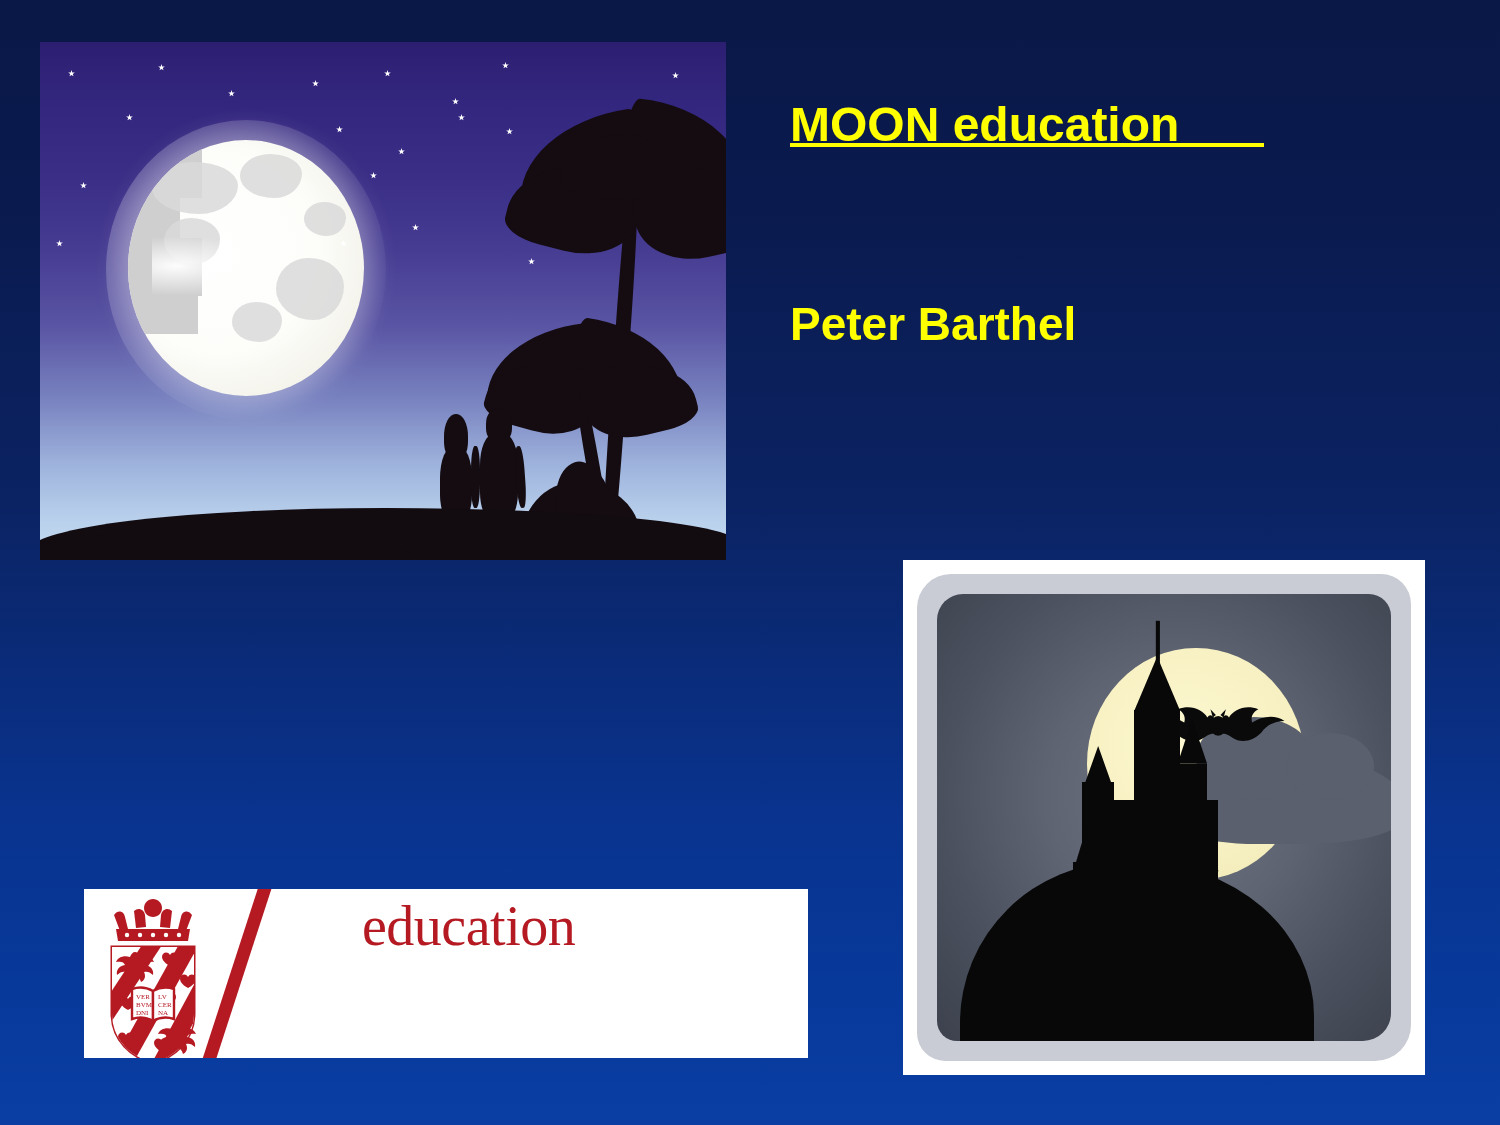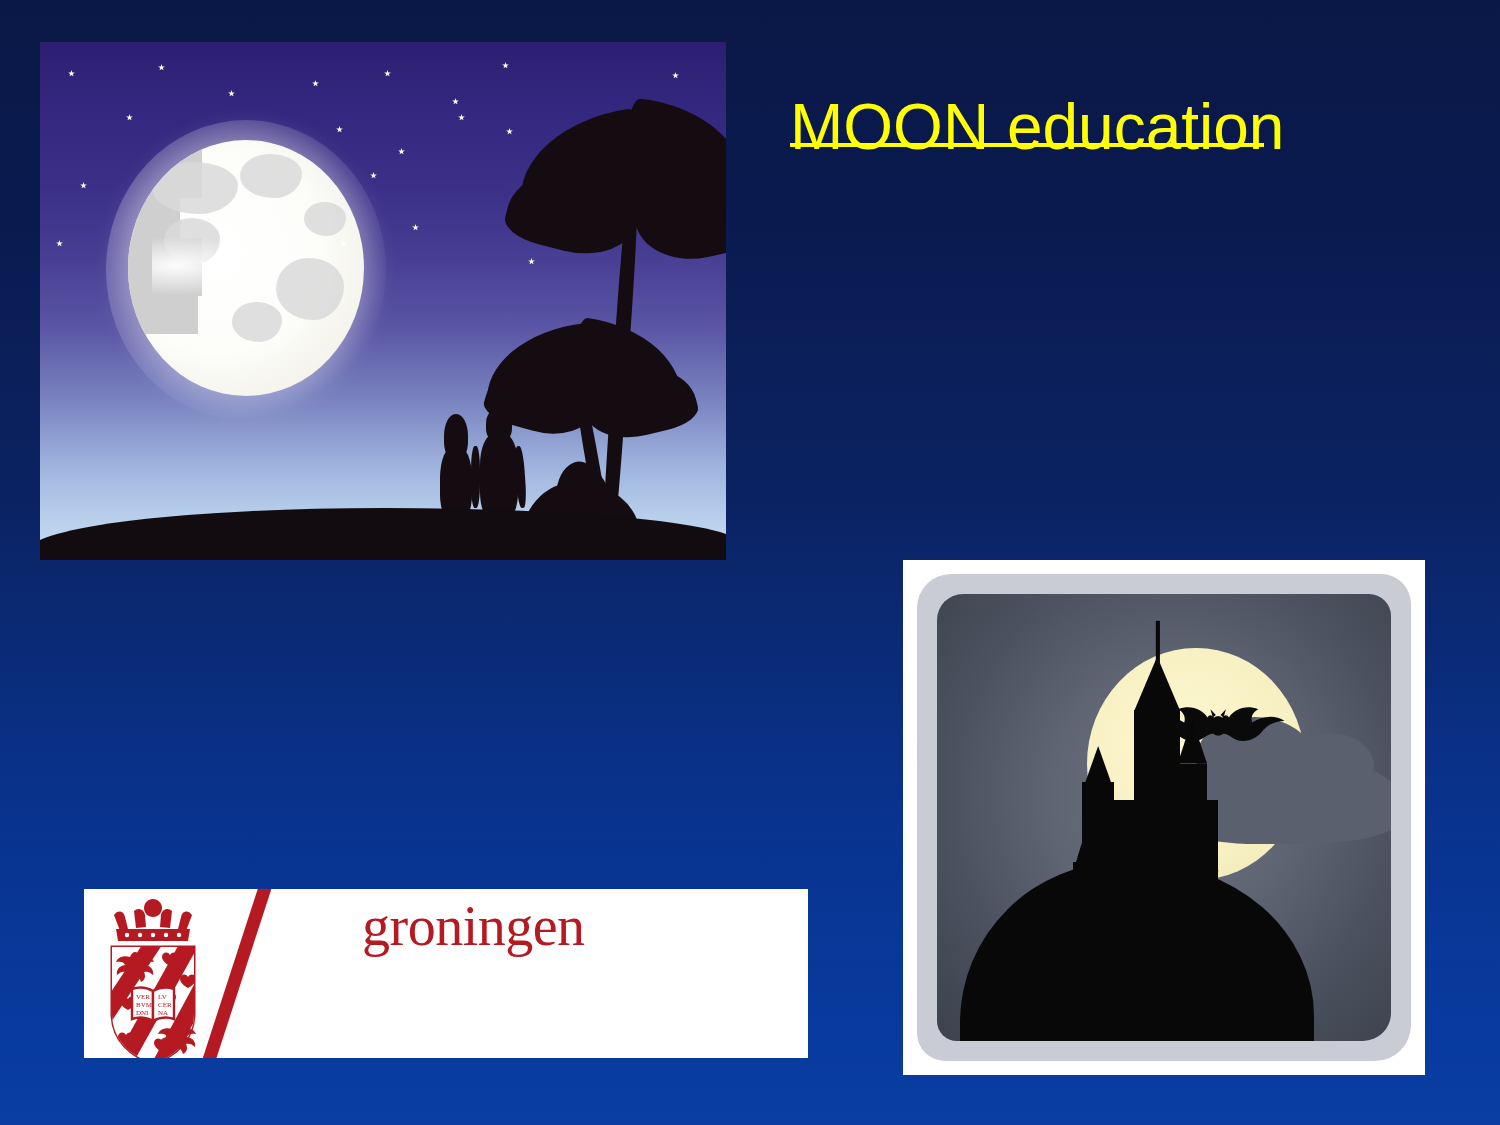--- a/index.html
+++ b/index.html
@@ -6,22 +6,22 @@
   body{width:1500px;height:1125px;overflow:hidden;font-family:"Liberation Sans",sans-serif;}
 
   #slide{
     position:relative;width:1500px;height:1125px;
     background:linear-gradient(to bottom,#0a1847 0%,#0a1a4e 18%,#0b2363 45%,#09338e 72%,#07399b 88%,#0b3ea3 100%);
     overflow:hidden;
   }
 
   
   #title{
-    position:absolute;left:790px;top:94px;
-    font-size:64px;font-weight:normal;color:#ffff00;
+    position:absolute;left:790px;top:100px;
+    font-size:48px;font-weight:bold;color:#ffff00;
     letter-spacing:0px;white-space:nowrap;line-height:1.05;
   }
   #title-underline{
     position:absolute;left:790px;top:143px;width:474px;height:4px;background:#ffff00;
   }
   #author{
     position:absolute;left:790px;top:297px;
     font-size:46px;font-weight:bold;color:#ffff00;white-space:nowrap;
   }
 
@@ -195,20 +195,21 @@
     <div class="person" style="left:461px;top:466px;width:13px;height:76px;border-radius:28%;"></div>
     <div class="person" style="left:431px;top:404px;width:9px;height:62px;border-radius:40%;"></div>
     <div class="person" style="left:476px;top:404px;width:9px;height:62px;border-radius:40%;transform:rotate(-4deg);"></div>
 
     <div id="ground"></div>
     <div id="ground2"></div>
   </div>
 
   <div id="title">MOON education</div>
   <div id="title-underline"></div>
+  <div id="author">Peter Barthel</div>
 
   <div id="castle-box">
     <div id="castle-frame">
       <div id="castle-sky">
 
         <div id="castle-moon"></div>
         <div id="cloud"></div>
 
         <svg id="bat" viewBox="0 0 200 70" preserveAspectRatio="none">
           <path fill="#0a0a0a" d="M100 30 C95 18 90 14 86 20 C80 10 64 4 48 10 C56 14 58 20 56 26
@@ -301,17 +302,17 @@
           <text x="58" y="104">LV</text>
           <text x="58" y="112">CER</text>
           <text x="58" y="120">NA</text>
         </g>
       </g>
     </svg>
 
     <div id="slash"></div>
 
     <div id="logo-text">
-      <div>groningen</div>
+      <div>education</div>
     </div>
   </div>
 
 </div>
 
 </body></html>

